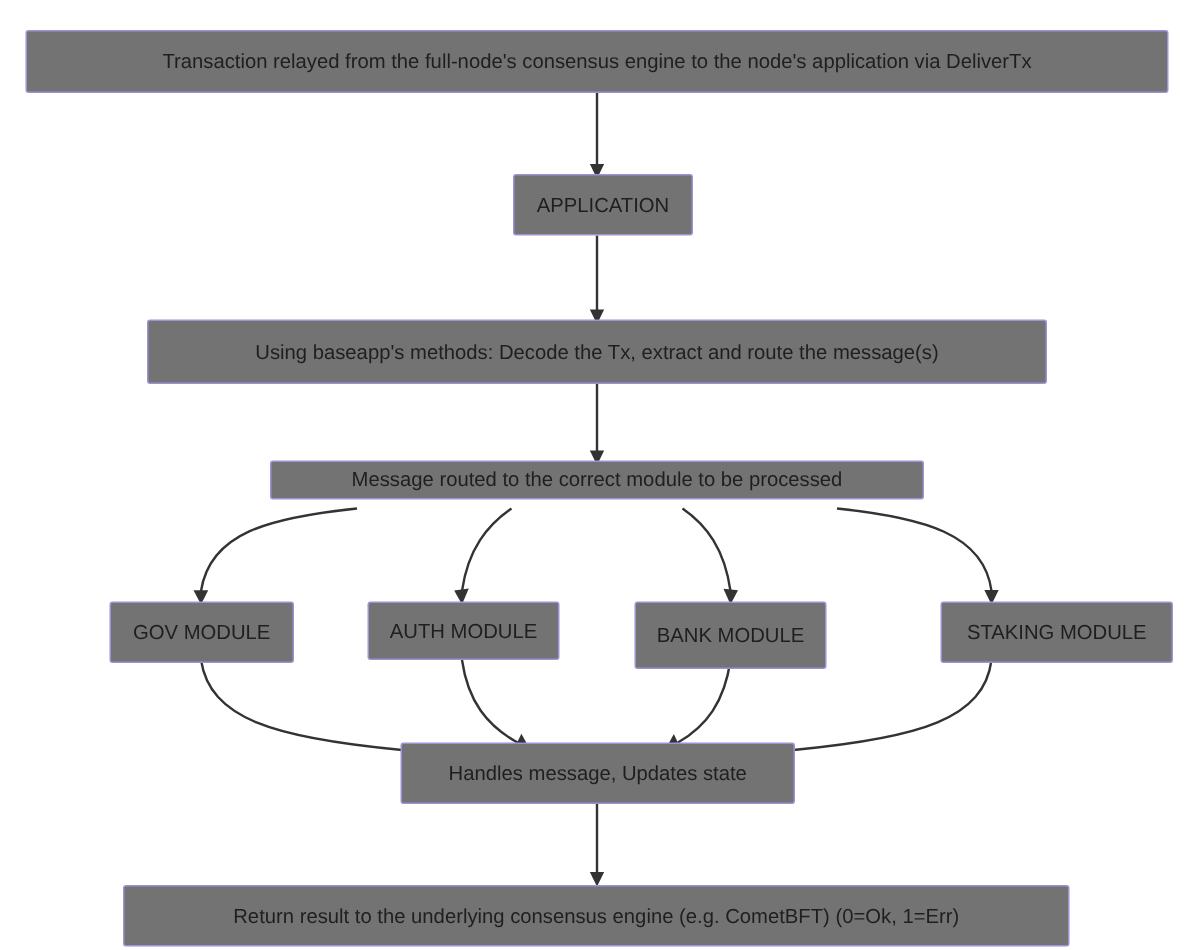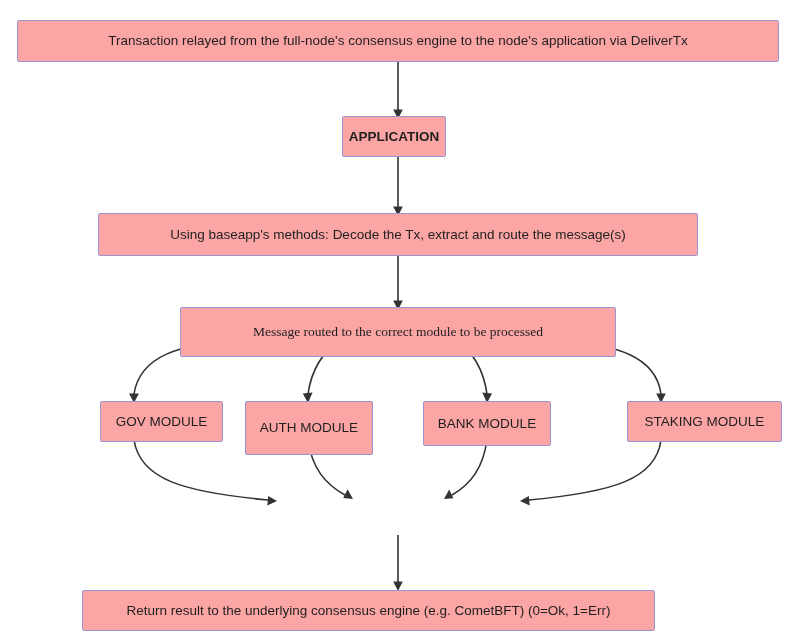--- a/index.html
+++ b/index.html
@@ -17,21 +17,21 @@
   #diagram {
     position: absolute;
     left: 0;
     top: 0;
     width: 792px;
     height: 633px;
   }
   .node {
     position: absolute;
     box-sizing: border-box;
-    background: #fca5a5;
+    background: #737373;
     border: 1px solid #9894D6;
     border-radius: 2px;
     color: #1f1f1f;
     font-size: 13.5px;
     line-height: 1;
     display: flex;
     align-items: center;
     justify-content: center;
     text-align: center;
     white-space: nowrap;
@@ -96,46 +96,49 @@
     <polygon points="520,501 528.8,495.9 529.7,505.6"></polygon>
 
     <path d="M 398 535 L 398 582"></path>
     <polygon points="398,591 393.2,581.4 402.8,581.4"></polygon>
   </svg>
 
   <div class="node" style="left:17px; top:20px; width:762px; height:42px;">
     <span>Transaction relayed from the full-node's consensus engine to the node's application via DeliverTx</span>
   </div>
 
-  <div class="node" style="left:342px; top:116px; width:104px; height:41px;font-weight:bold;">
+  <div class="node" style="left:342px; top:116px; width:120px; height:41px;">
     <span>APPLICATION</span>
   </div>
 
   <div class="node" style="left:98px; top:213px; width:600px; height:43px;">
     <span>Using baseapp's methods: Decode the Tx, extract and route the message(s)</span>
   </div>
 
-  <div class="node" style="left:180px; top:307px; width:436px; height:50px;font-family:Liberation Serif, serif;">
+  <div class="node" style="left:180px; top:307px; width:436px; height:26px;">
     <span>Message routed to the correct module to be processed</span>
   </div>
 
-  <div class="node" style="left:73px; top:401px; width:123px; height:41px;margin-left:27px;">
+  <div class="node" style="left:73px; top:401px; width:123px; height:41px;">
     <span>GOV MODULE</span>
   </div>
 
-  <div class="node" style="left:245px; top:401px; width:128px; height:54px;">
+  <div class="node" style="left:245px; top:401px; width:128px; height:39px;">
     <span>AUTH MODULE</span>
   </div>
 
   <div class="node" style="left:423px; top:401px; width:128px; height:45px;">
     <span>BANK MODULE</span>
   </div>
 
   <div class="node" style="left:595px; top:401px; width:155px; height:41px;margin-left:32px;">
     <span>STAKING MODULE</span>
   </div>
 
+  <div class="node" style="left:267px; top:495px; width:263px; height:41px;">
+    <span>Handles message, Updates state</span>
+  </div>
 
-  <div class="node" style="left:82px; top:590px; width:573px; height:41px;">
+  <div class="node" style="left:82px; top:590px; width:631px; height:41px;">
     <span>Return result to the underlying consensus engine (e.g. CometBFT) (0=Ok, 1=Err)</span>
   </div>
 
 </div>
 
 </body></html>

